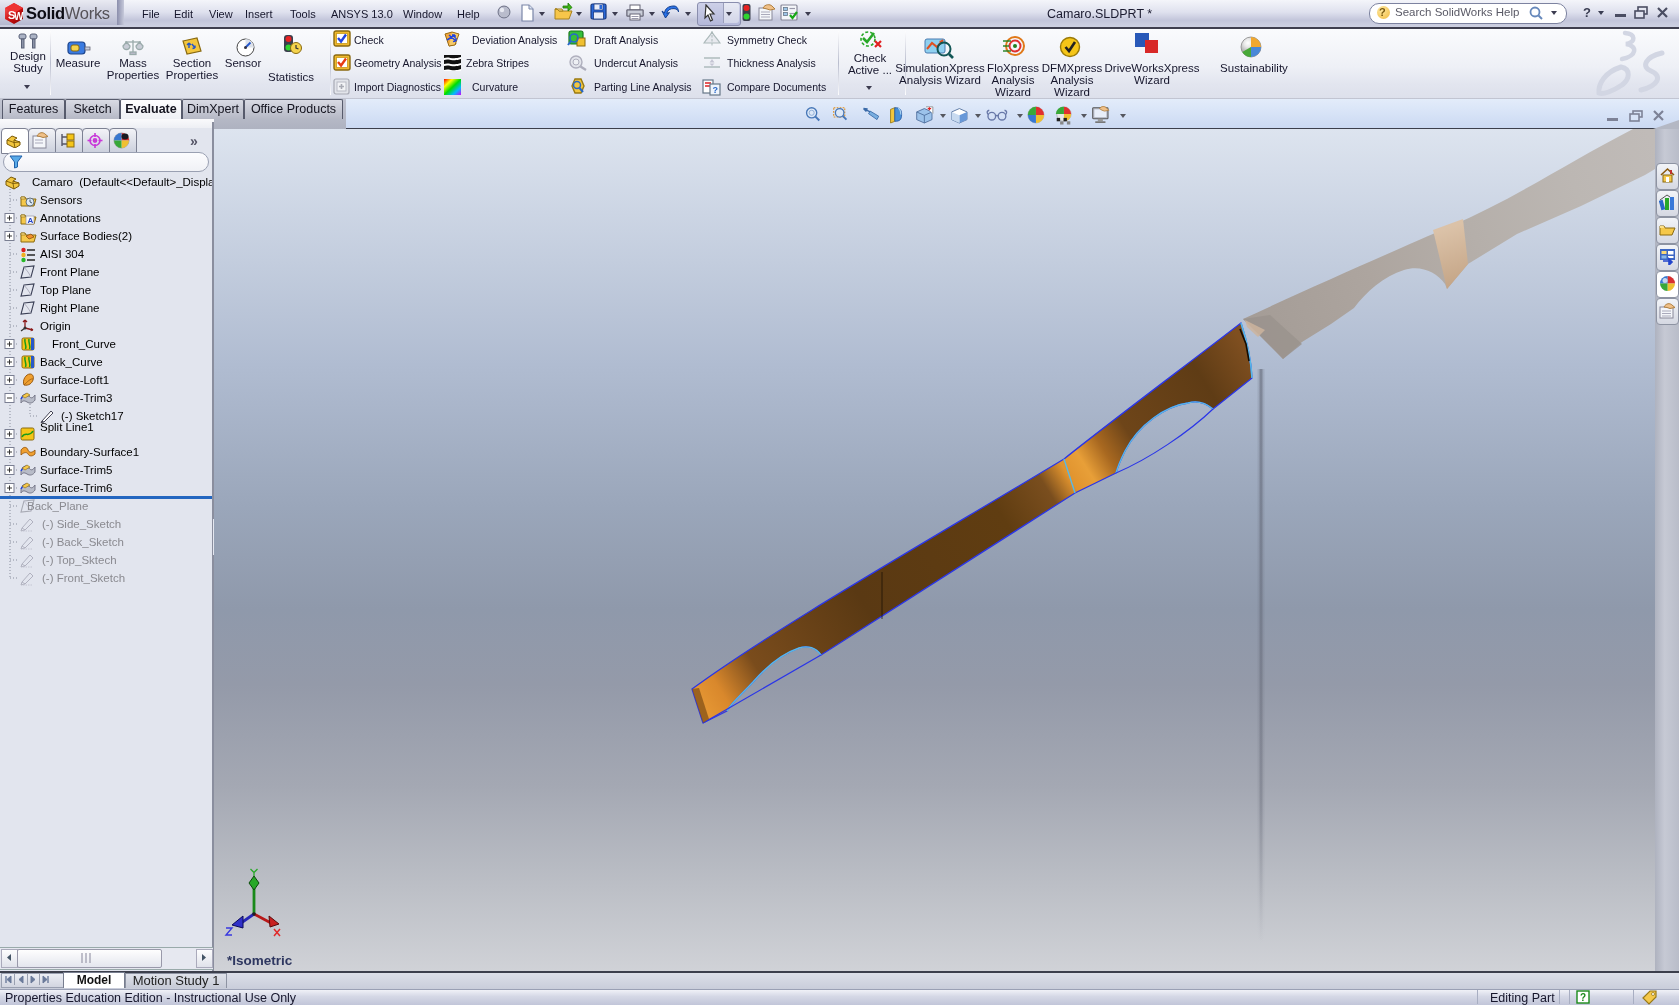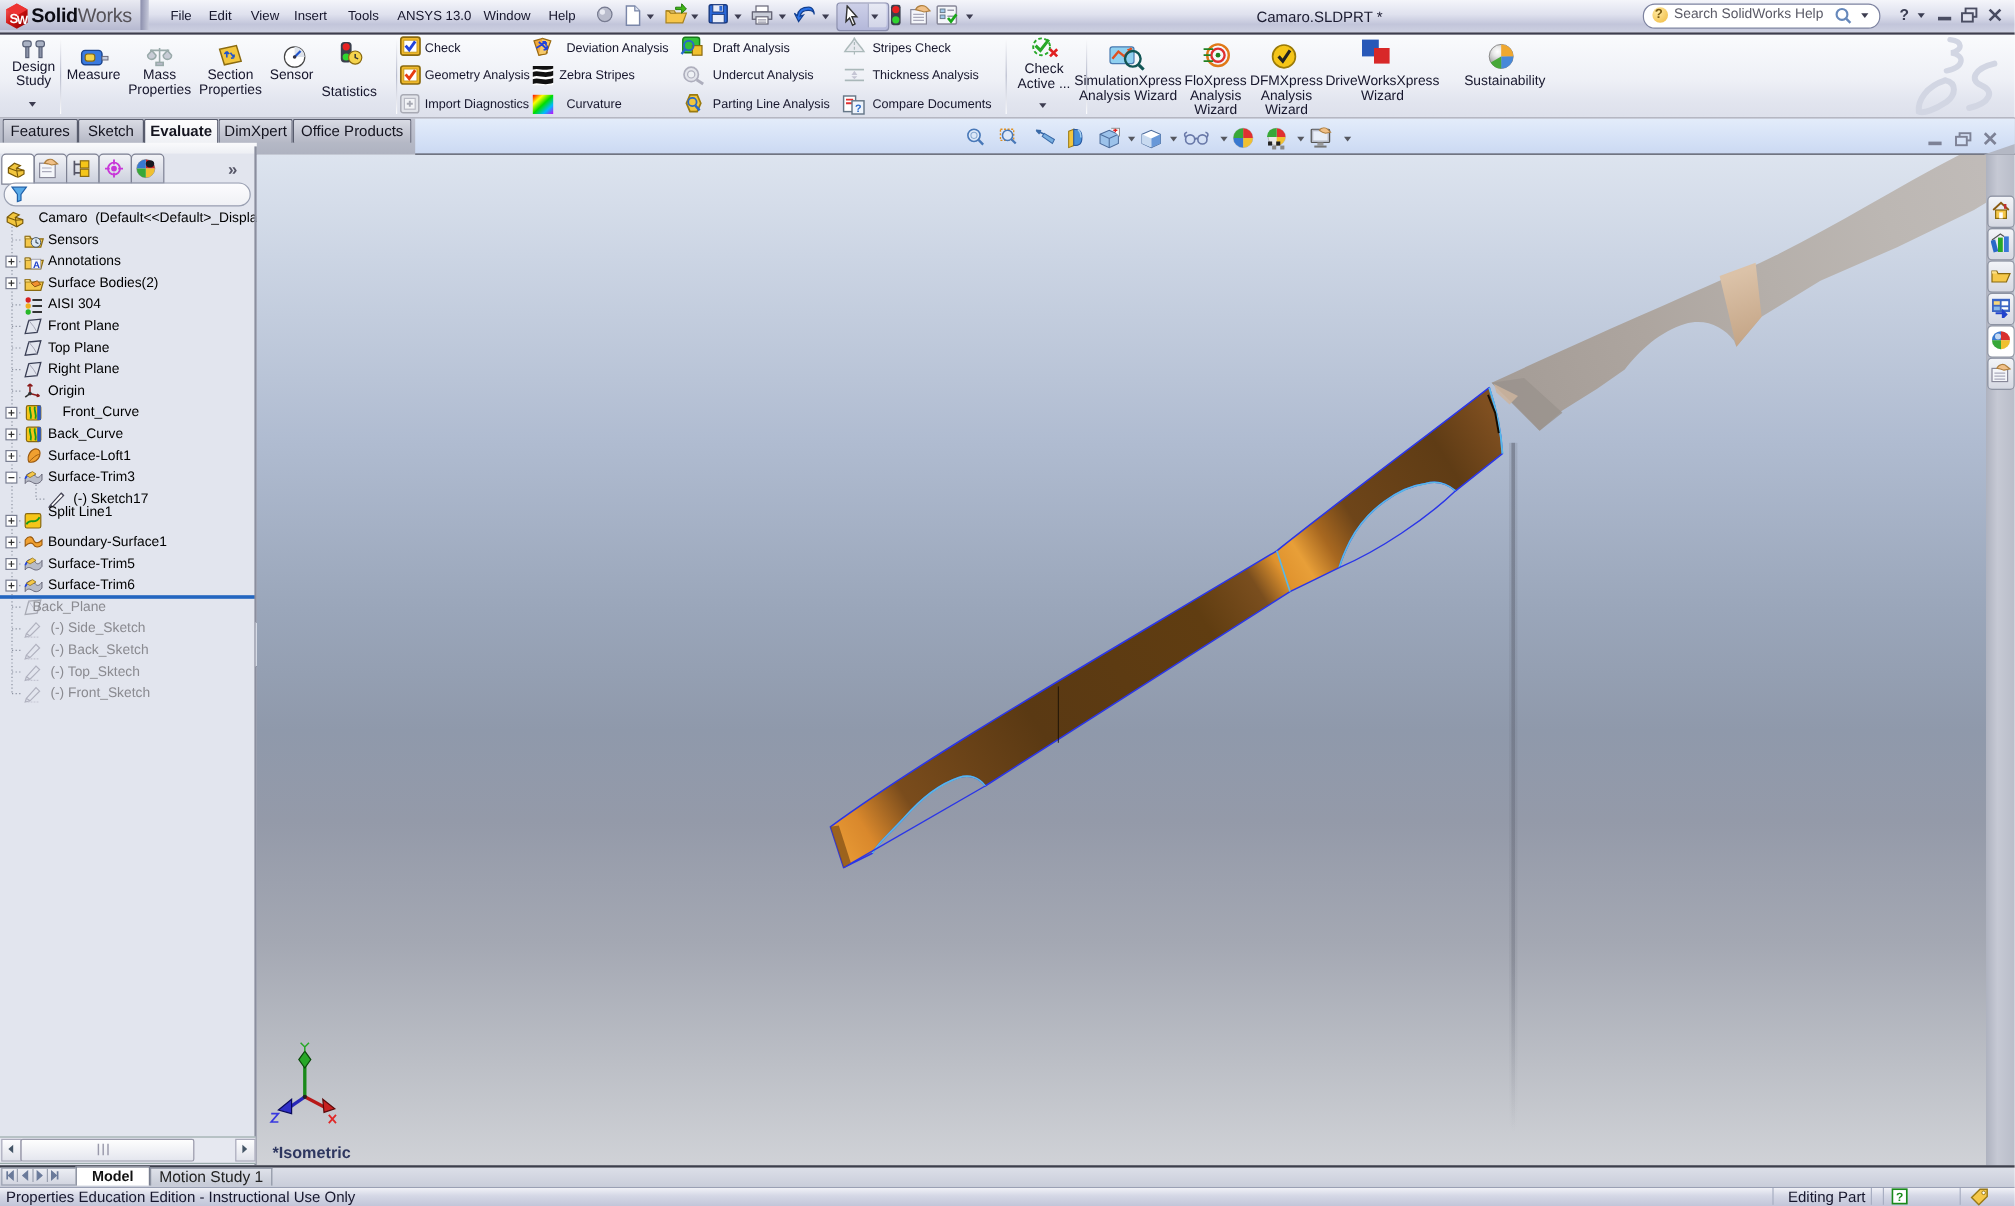--- a/index.html
+++ b/index.html
@@ -313,21 +313,21 @@
 <div class="rlblc" style="left:264px;top:71px;width:54px">Statistics</div>
 <div class="rlbl" style="left:354px;top:34px">Check</div>
 <div class="rlbl" style="left:354px;top:57px">Geometry Analysis</div>
 <div class="rlbl gray" style="left:354px;top:81px">Import Diagnostics</div>
 <div class="rlbl" style="left:472px;top:34px">Deviation Analysis</div>
 <div class="rlbl" style="left:466px;top:57px">Zebra Stripes</div>
 <div class="rlbl" style="left:472px;top:81px">Curvature</div>
 <div class="rlbl" style="left:594px;top:34px">Draft Analysis</div>
 <div class="rlbl gray" style="left:594px;top:57px">Undercut Analysis</div>
 <div class="rlbl" style="left:594px;top:81px">Parting Line Analysis</div>
-<div class="rlbl gray" style="left:727px;top:34px">Stripes Check</div>
+<div class="rlbl gray" style="left:727px;top:34px">Symmetry Check</div>
 <div class="rlbl gray" style="left:727px;top:57px">Thickness Analysis</div>
 <div class="rlbl" style="left:727px;top:81px">Compare Documents</div>
 <div class="rlblc" style="left:842px;top:52px;width:56px">Check<br>Active ...</div>
 <div class="dd" style="left:866px;top:86px"></div>
 <div class="rlblc" style="left:890px;top:62px;width:100px">SimulationXpress<br>Analysis Wizard</div>
 <div class="rlblc" style="left:985px;top:62px;width:56px">FloXpress<br>Analysis<br>Wizard</div>
 <div class="rlblc" style="left:1041px;top:62px;width:62px">DFMXpress<br>Analysis<br>Wizard</div>
 <div class="rlblc" style="left:1103px;top:62px;width:98px">DriveWorksXpress<br>Wizard</div>
 <div class="rlblc" style="left:1215px;top:62px;width:78px">Sustainability</div>
 

